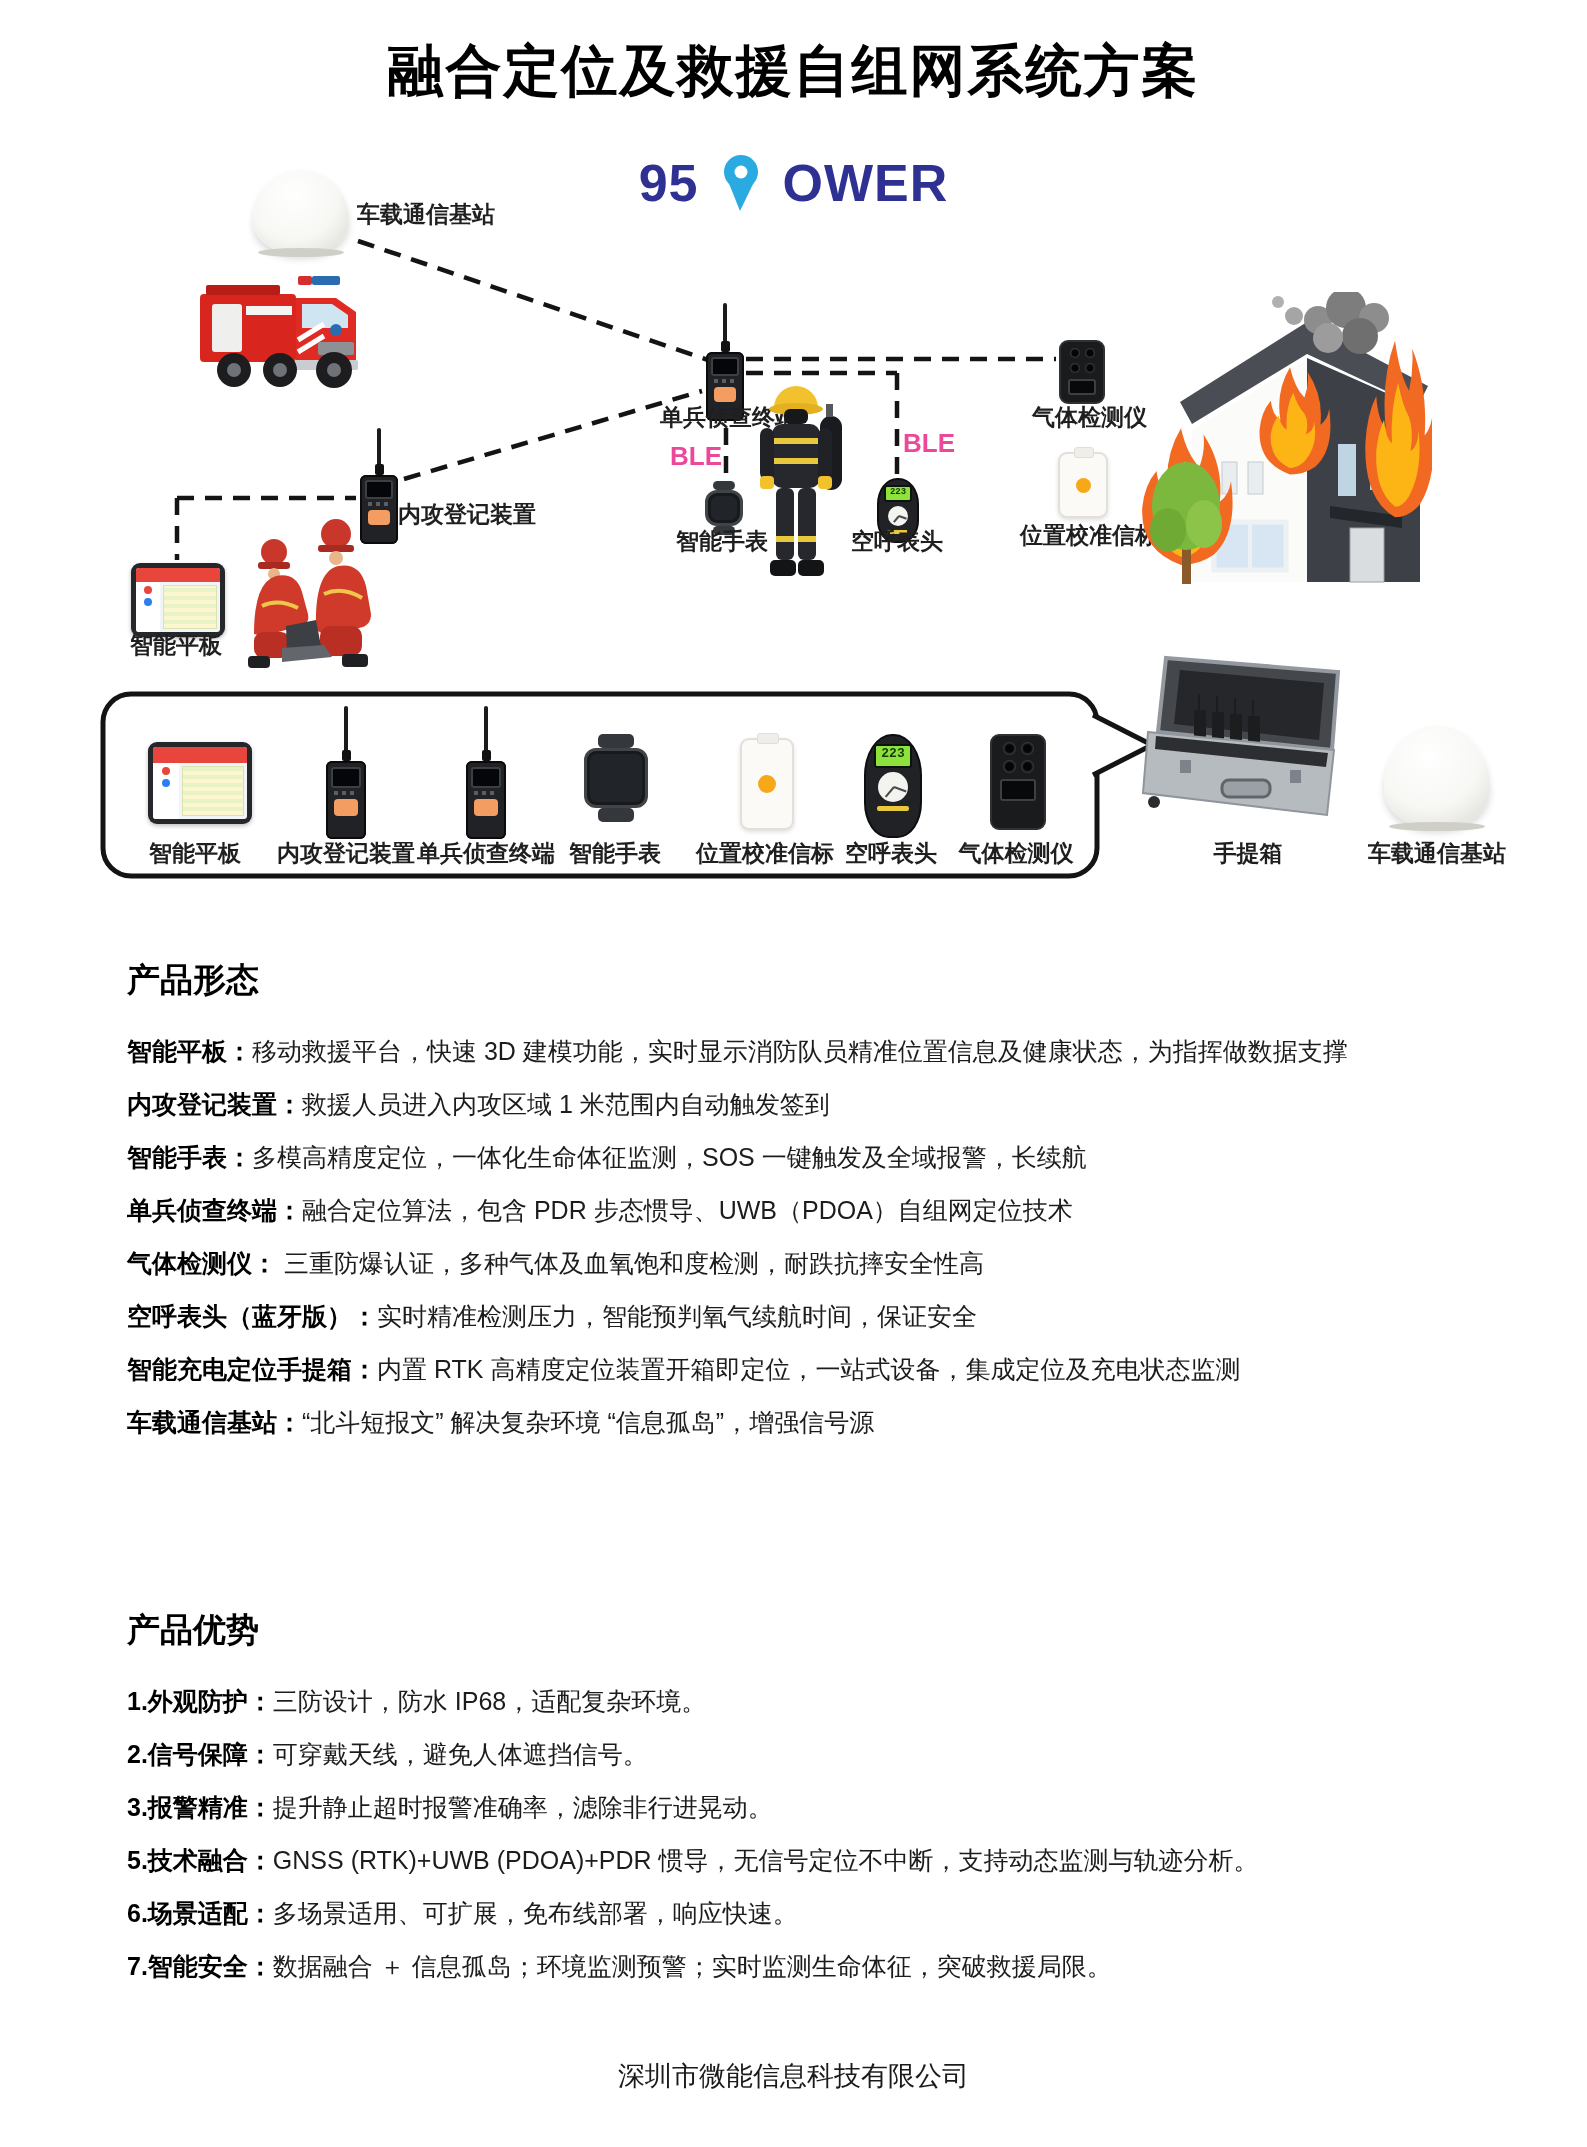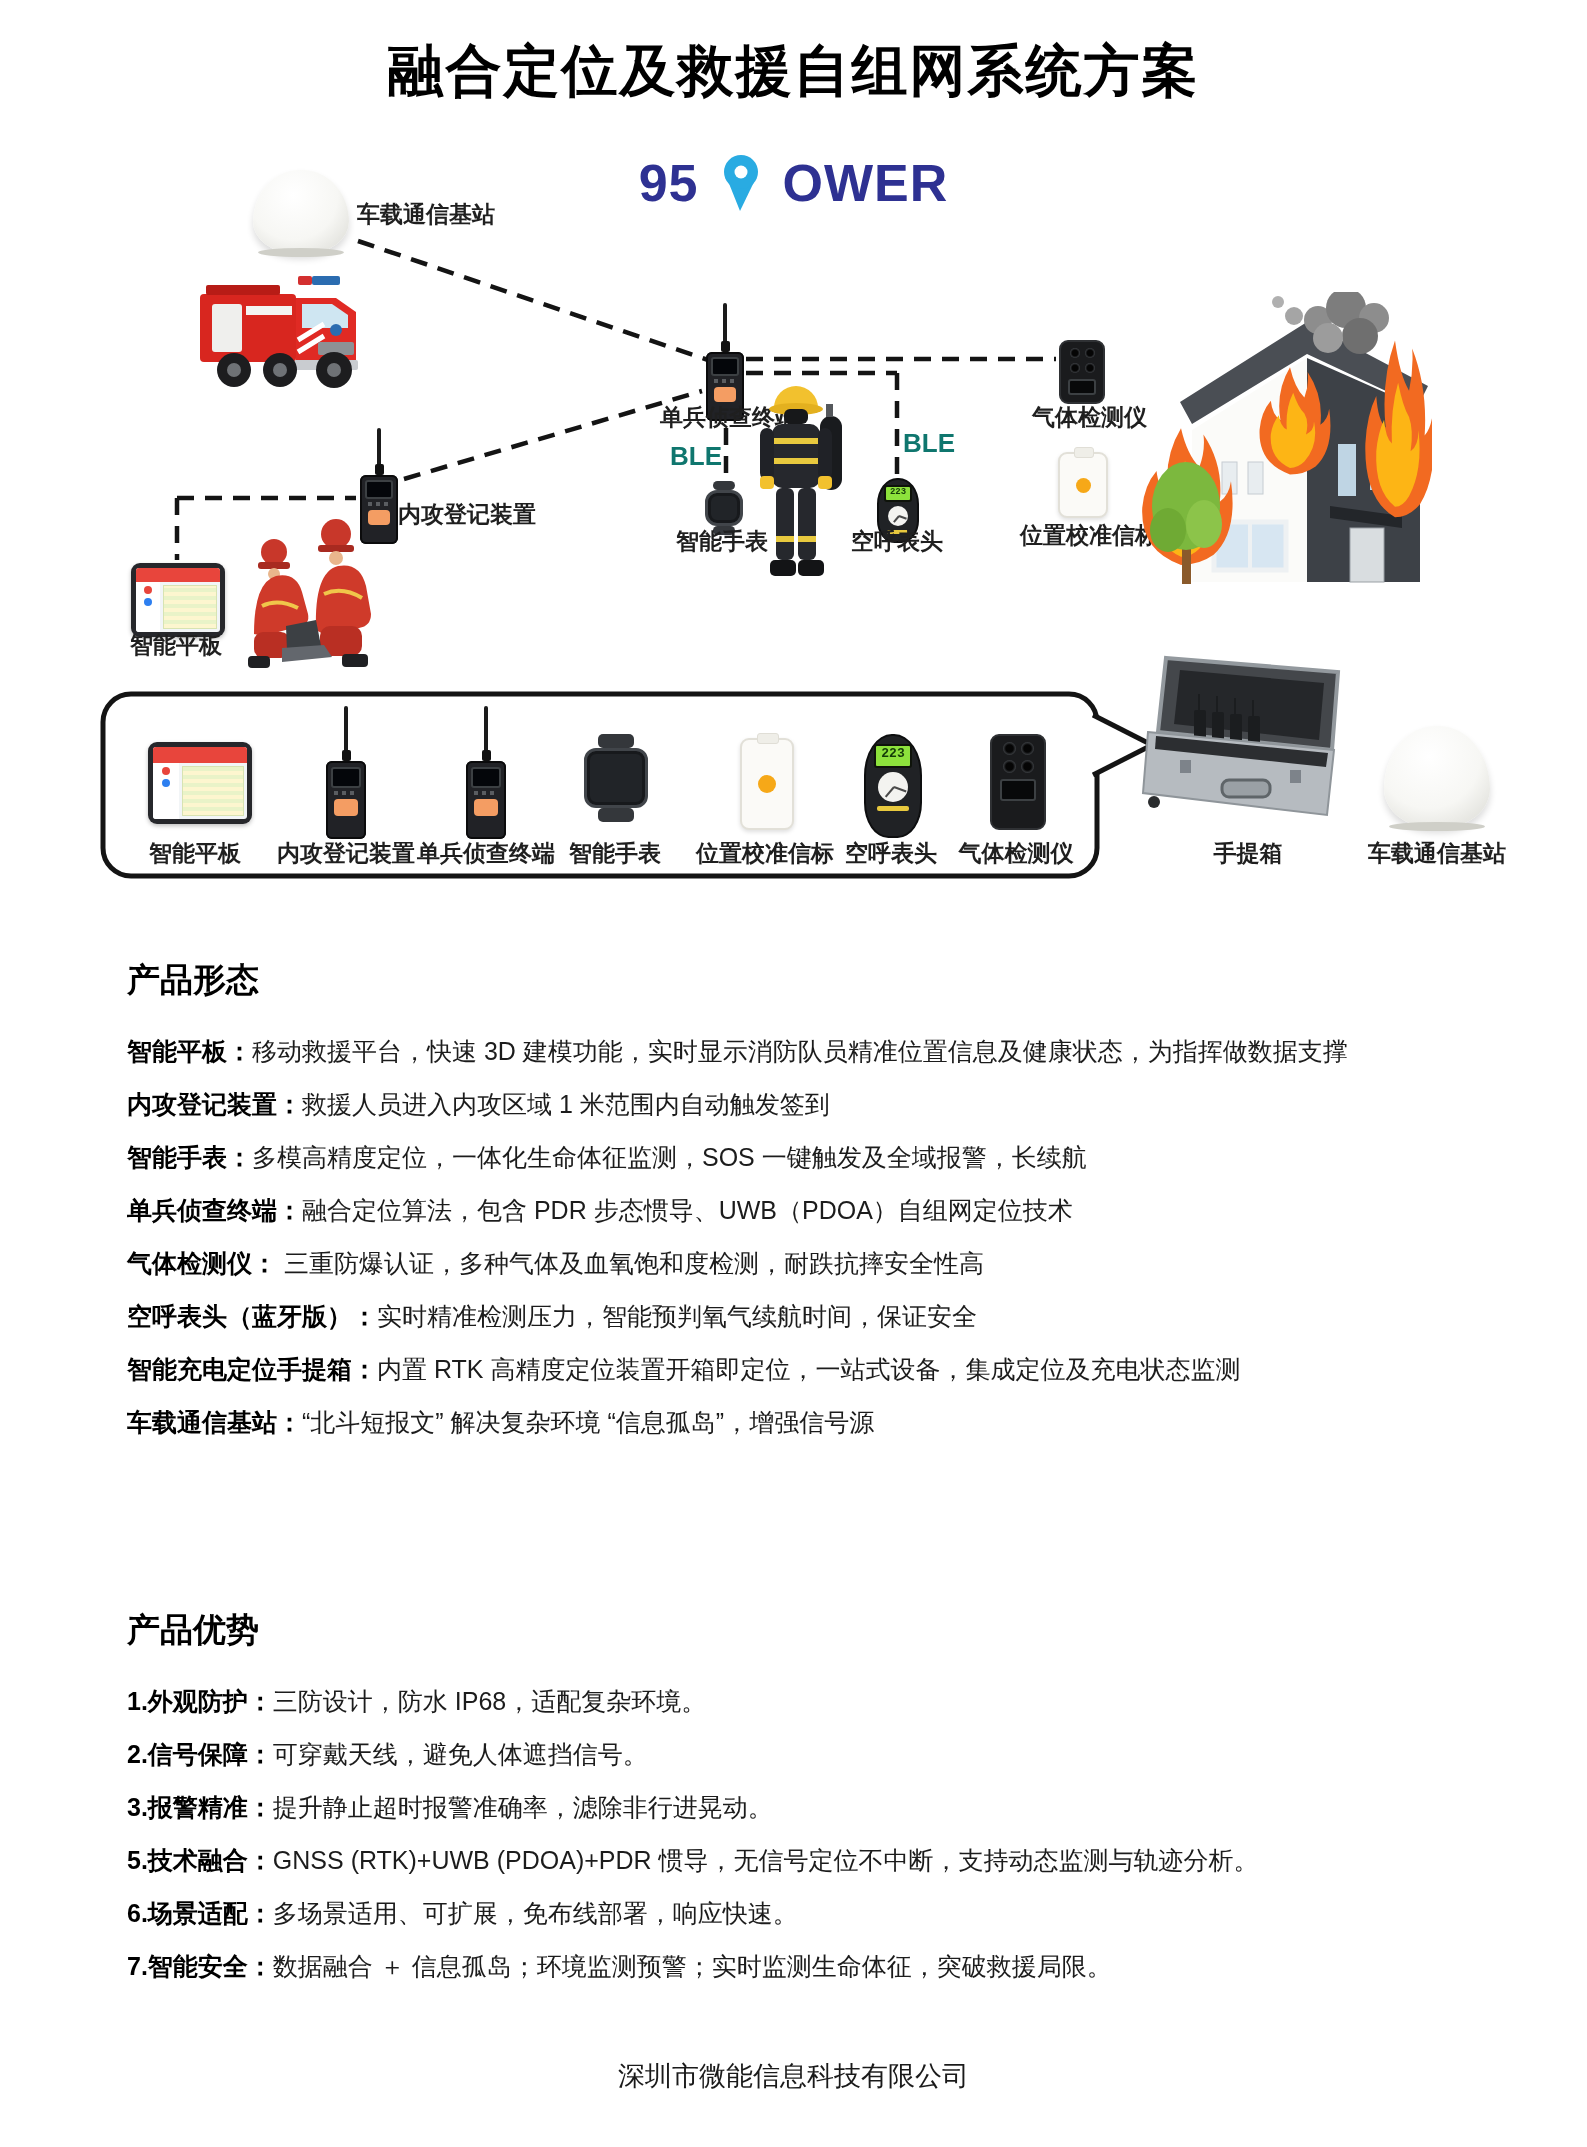--- a/index.html
+++ b/index.html
@@ -5,21 +5,21 @@
   html,body{margin:0;padding:0;background:#ffffff;}
   .page{position:relative;width:1587px;height:2147px;background:#fff;overflow:hidden;
         font-family:"Liberation Sans",sans-serif;color:#1a1a1a;border-radius:16px;}
   .title{position:absolute;top:34px;left:0;width:100%;text-align:center;
          font-size:56px;font-weight:900;letter-spacing:2px;color:#000;}
   .logo{position:absolute;top:152px;left:0;width:100%;display:flex;justify-content:center;
         align-items:center;gap:21px;height:62px;}
   .logo .lt{font-size:52px;font-weight:800;color:#2e3192;letter-spacing:1px;}
   .overlay{position:absolute;left:0;top:0;pointer-events:none;}
   .dlabel{position:absolute;font-size:23px;font-weight:600;color:#1f1f1f;white-space:nowrap;}
-  .ble{position:absolute;font-size:26px;font-weight:600;color:#0f766e;}
+  .ble{position:absolute;font-size:26px;font-weight:600;color:#ec4899;}
   .rlabel{position:absolute;top:838px;font-size:23px;font-weight:600;color:#1f1f1f;
           white-space:nowrap;transform:translateX(-50%);}
   
   .dome{position:absolute;background:radial-gradient(circle at 42% 30%,#ffffff 0%,#f7f7f4 55%,#d8d8d2 100%);
         border-radius:50% 50% 47% 47% / 64% 64% 40% 40%;box-shadow:0 5px 7px rgba(0,0,0,.14);}
   .dome i{position:absolute;left:5%;right:5%;bottom:-3px;height:9px;background:#cfcfc8;border-radius:50%;display:block;}
   
   .radio{position:absolute;display:flex;flex-direction:column;align-items:center;}
   .radio .ant{width:4px;background:#1b1b1b;border-radius:2px;}
   .radio .antb{width:9px;height:11px;background:#111;border-radius:2px;margin-top:-2px;}

